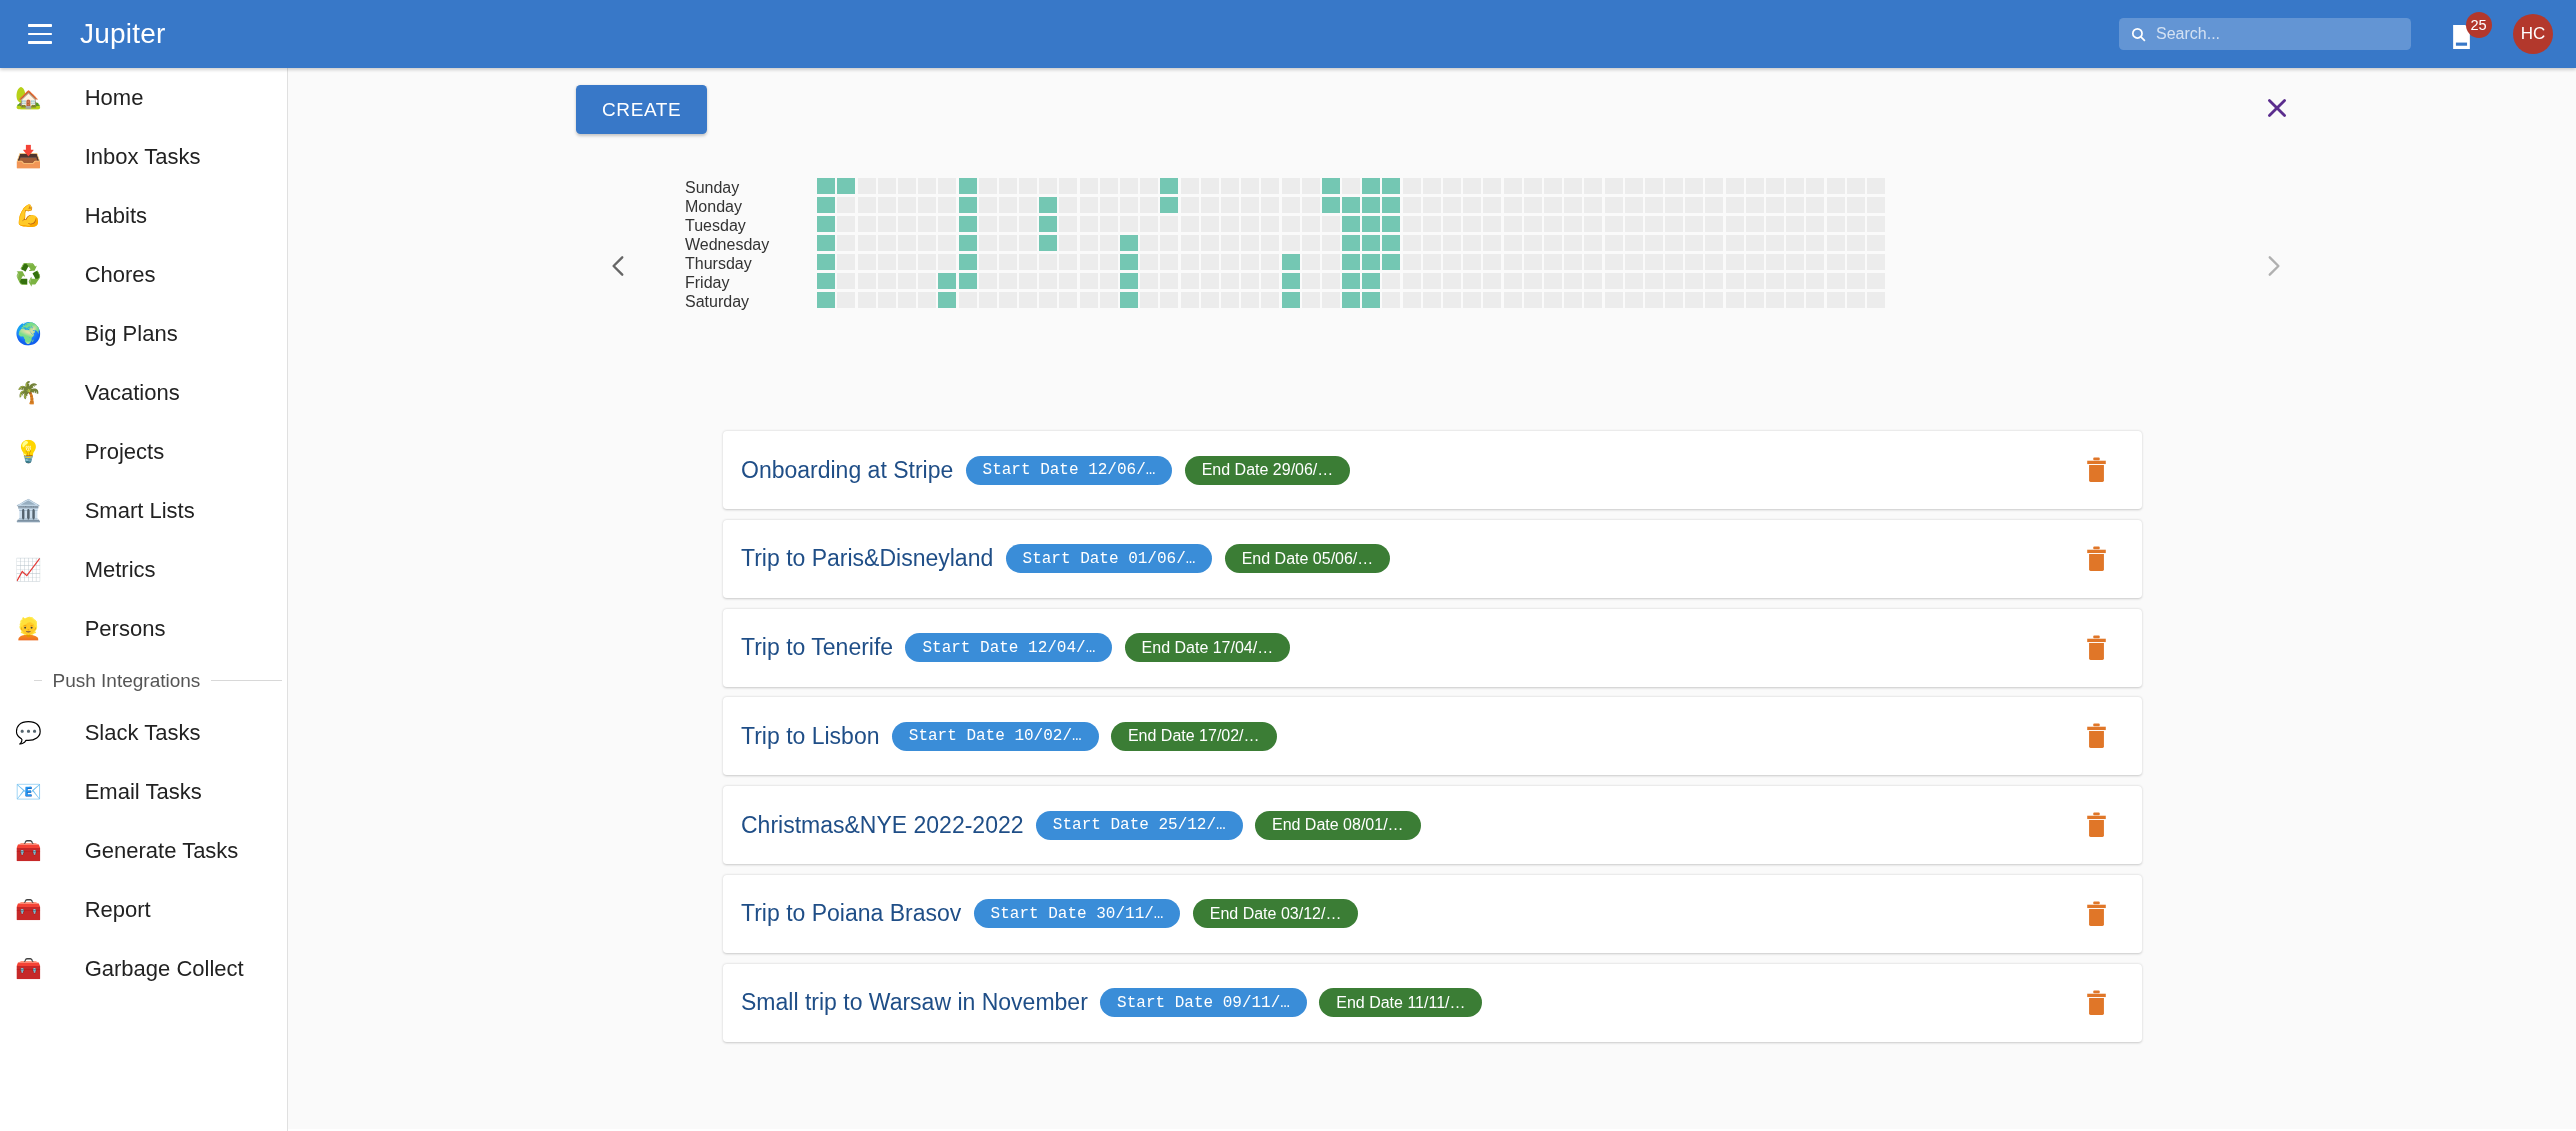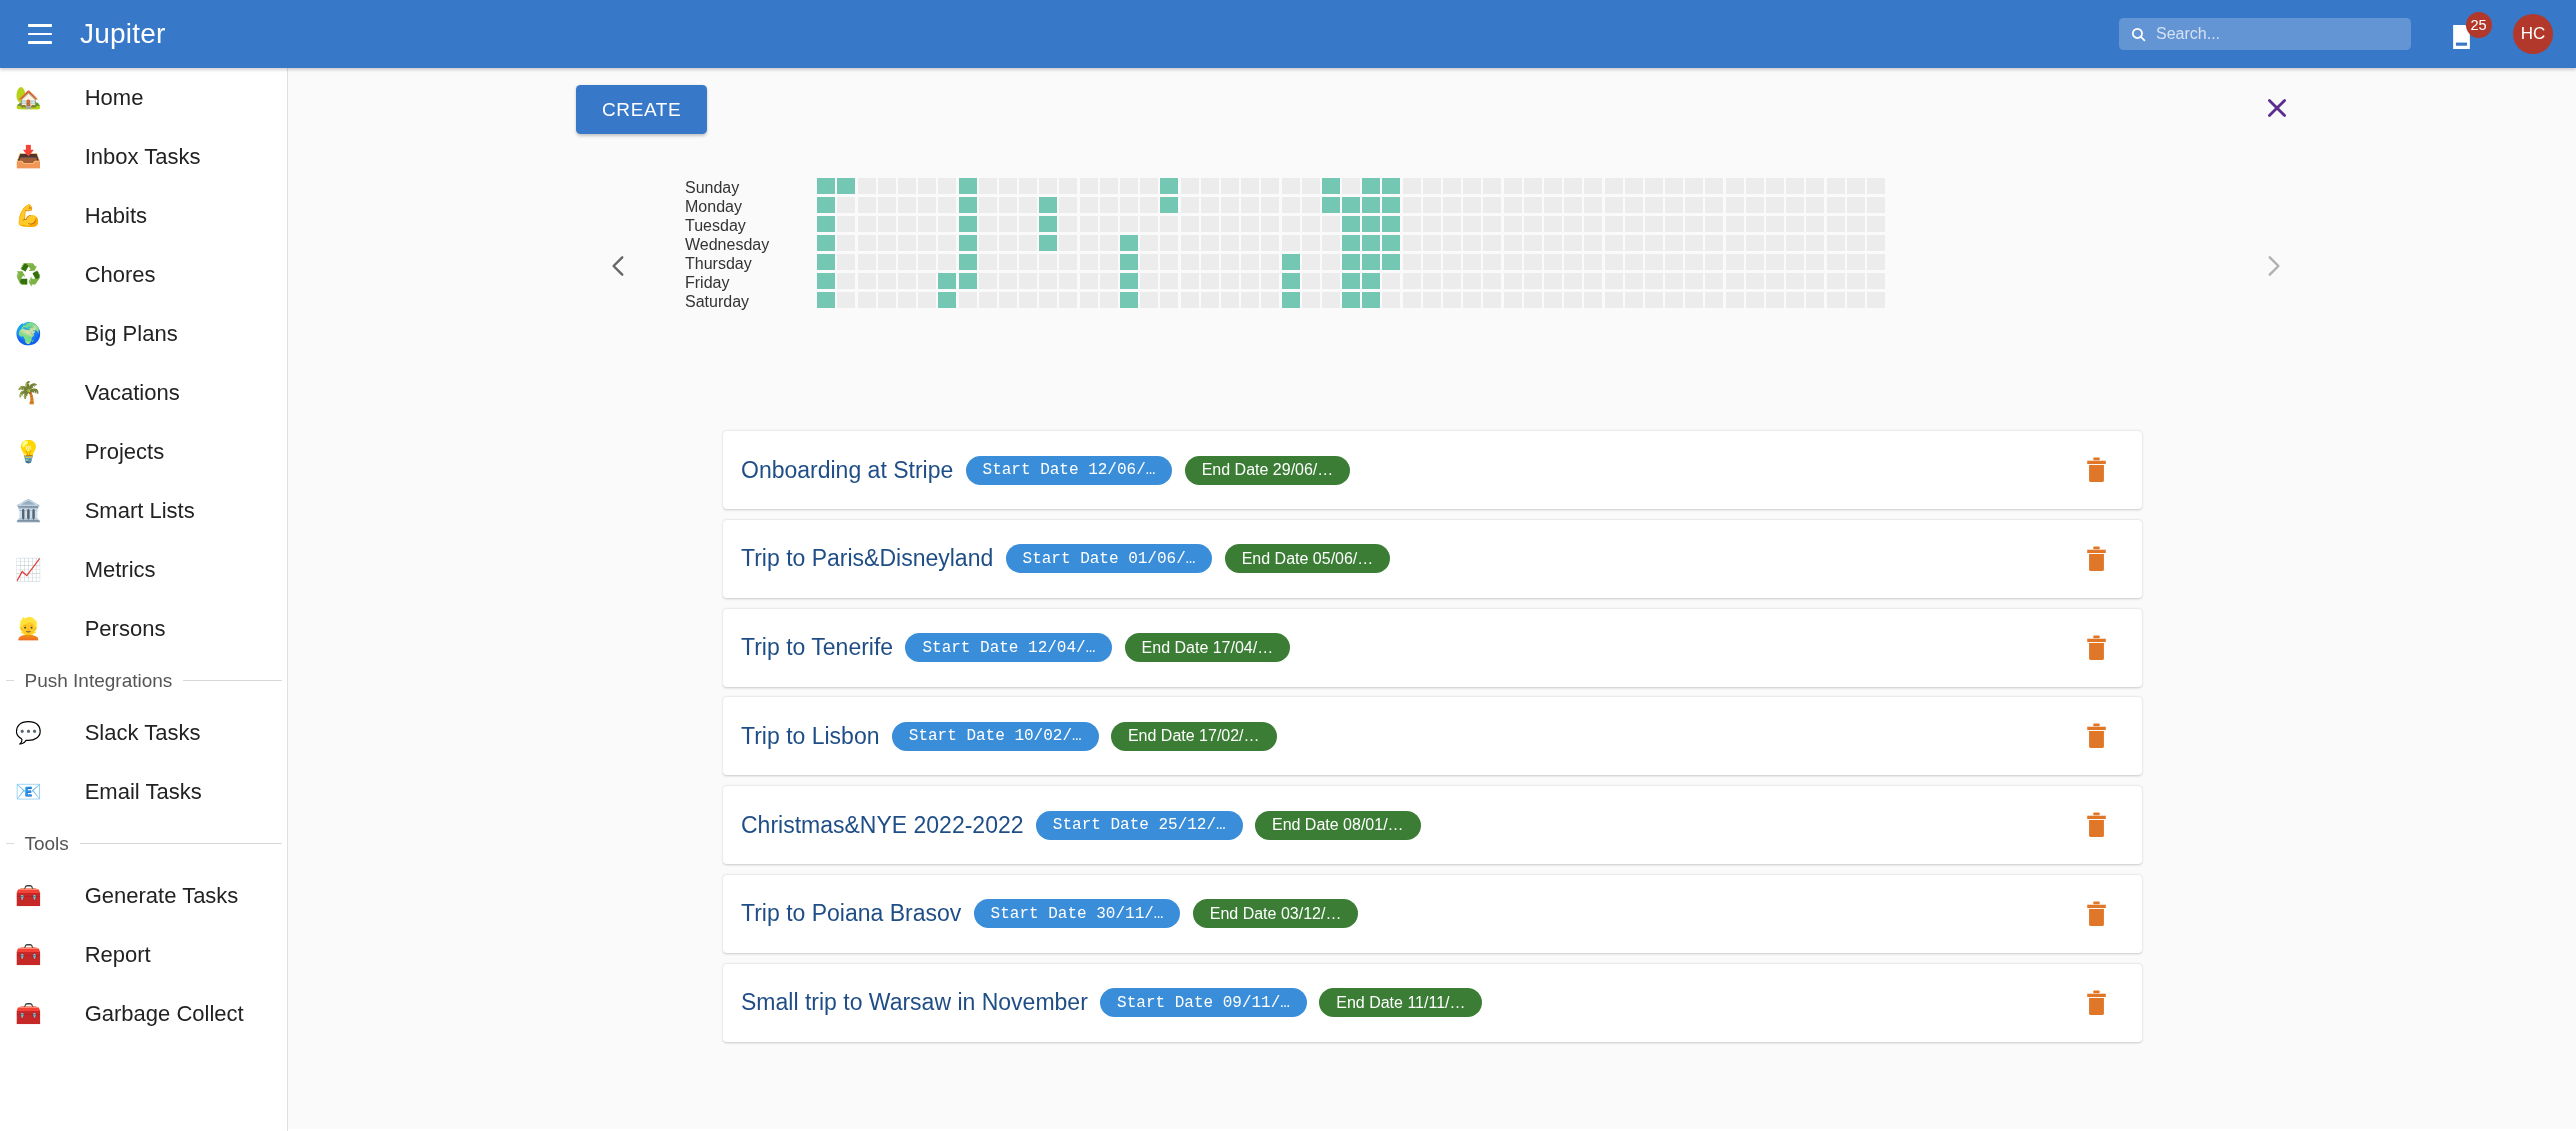--- a/index.html
+++ b/index.html
@@ -76,21 +76,21 @@
     cursor: pointer; padding-left: 7.7px;
   }
   .nav-emoji {
     width: 43px; text-align: center; font-size: 21.5px;
     line-height: 1; flex: none;
     font-family: "DejaVu Sans", sans-serif;
   }
   .nav-label { font-size: 22px; color: #222; margin-left: 34px; }
   .nav-divider {
     display: flex; align-items: center; height: 45px;
-    padding-left: 6px; padding-right: 4.6px;
+    padding-left: 6px; padding-right: 4.6px; margin-left: 28px;
   }
   .nav-divider .rule-s { width: 7.7px; height: 0.8px; background: #d8d8d8; flex: none; }
   .nav-divider .rule-l { flex: 1; height: 0.8px; background: #d8d8d8; margin-left: 10.8px; }
   .nav-divider .dtitle { font-size: 19px; color: #555; margin-left: 10.8px; white-space: nowrap; }
 
   
   .main {
     position: absolute; top: 65px; left: 288px;
     width: 2288px; height: 1064px;
     background: #fafafa;
@@ -263,25 +263,20 @@
 
   <div class="nav-item">
     <span class="nav-emoji">💬</span>
     <span class="nav-label">Slack Tasks</span>
   </div>
   <div class="nav-item">
     <span class="nav-emoji">📧</span>
     <span class="nav-label">Email Tasks</span>
   </div>
 
-  <div class="nav-divider">
-    <span class="rule-s"></span>
-    <span class="dtitle">Tools</span>
-    <span class="rule-l"></span>
-  </div>
 
   <div class="nav-item">
     <span class="nav-emoji">🧰</span>
     <span class="nav-label">Generate Tasks</span>
   </div>
   <div class="nav-item">
     <span class="nav-emoji">🧰</span>
     <span class="nav-label">Report</span>
   </div>
   <div class="nav-item">

